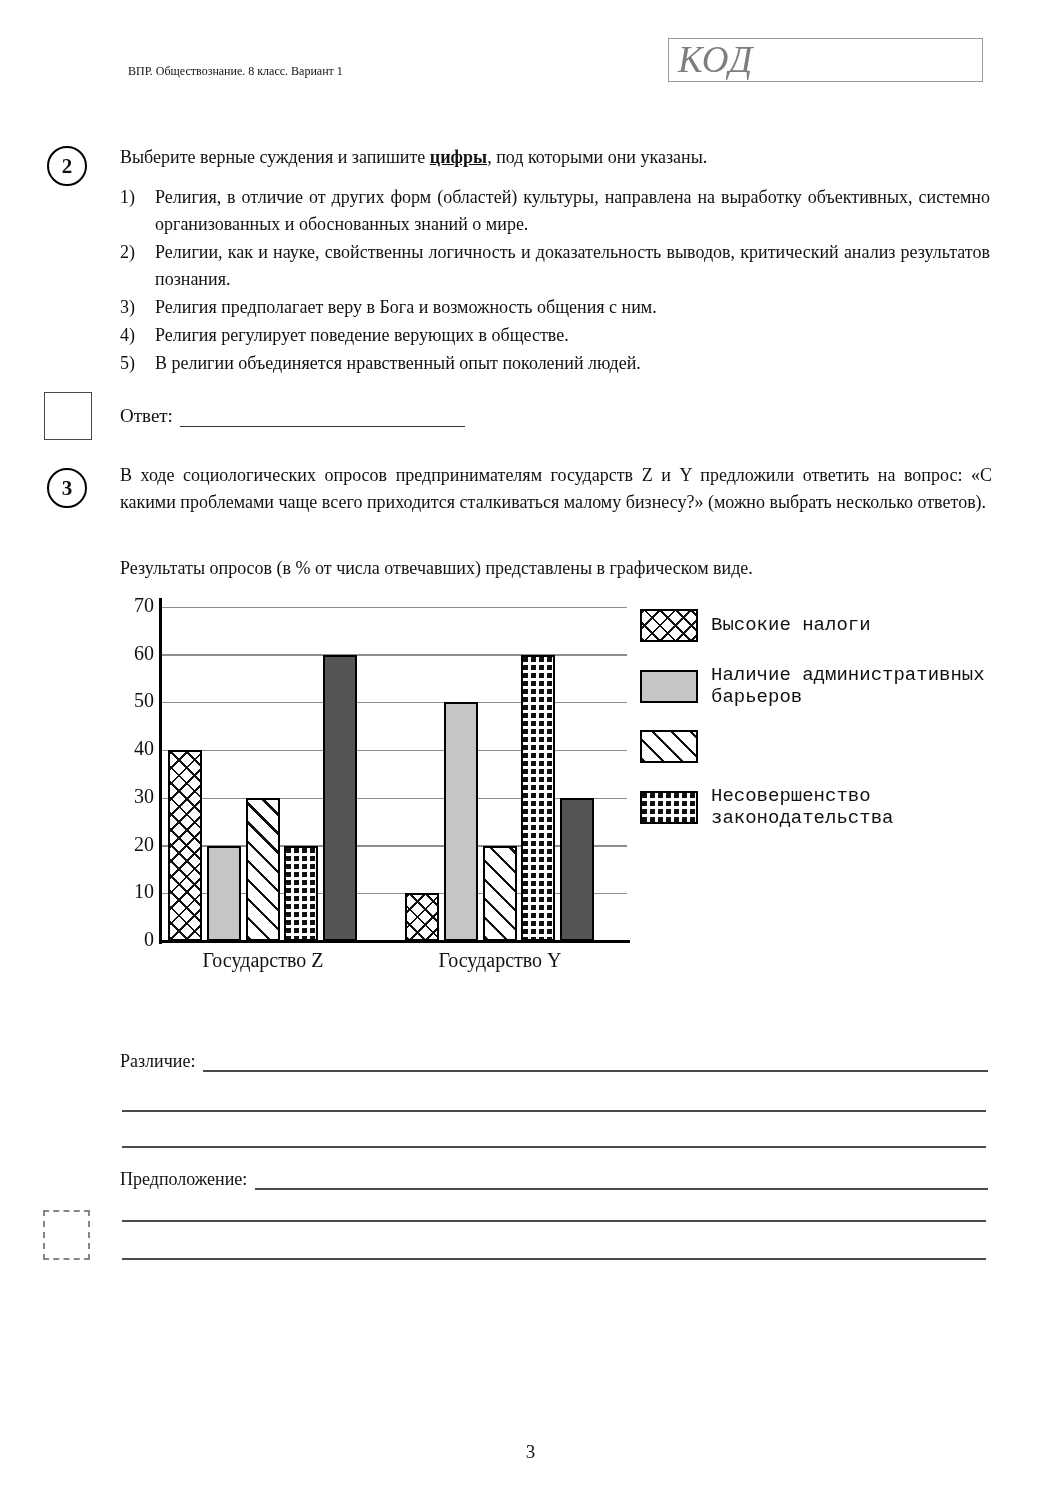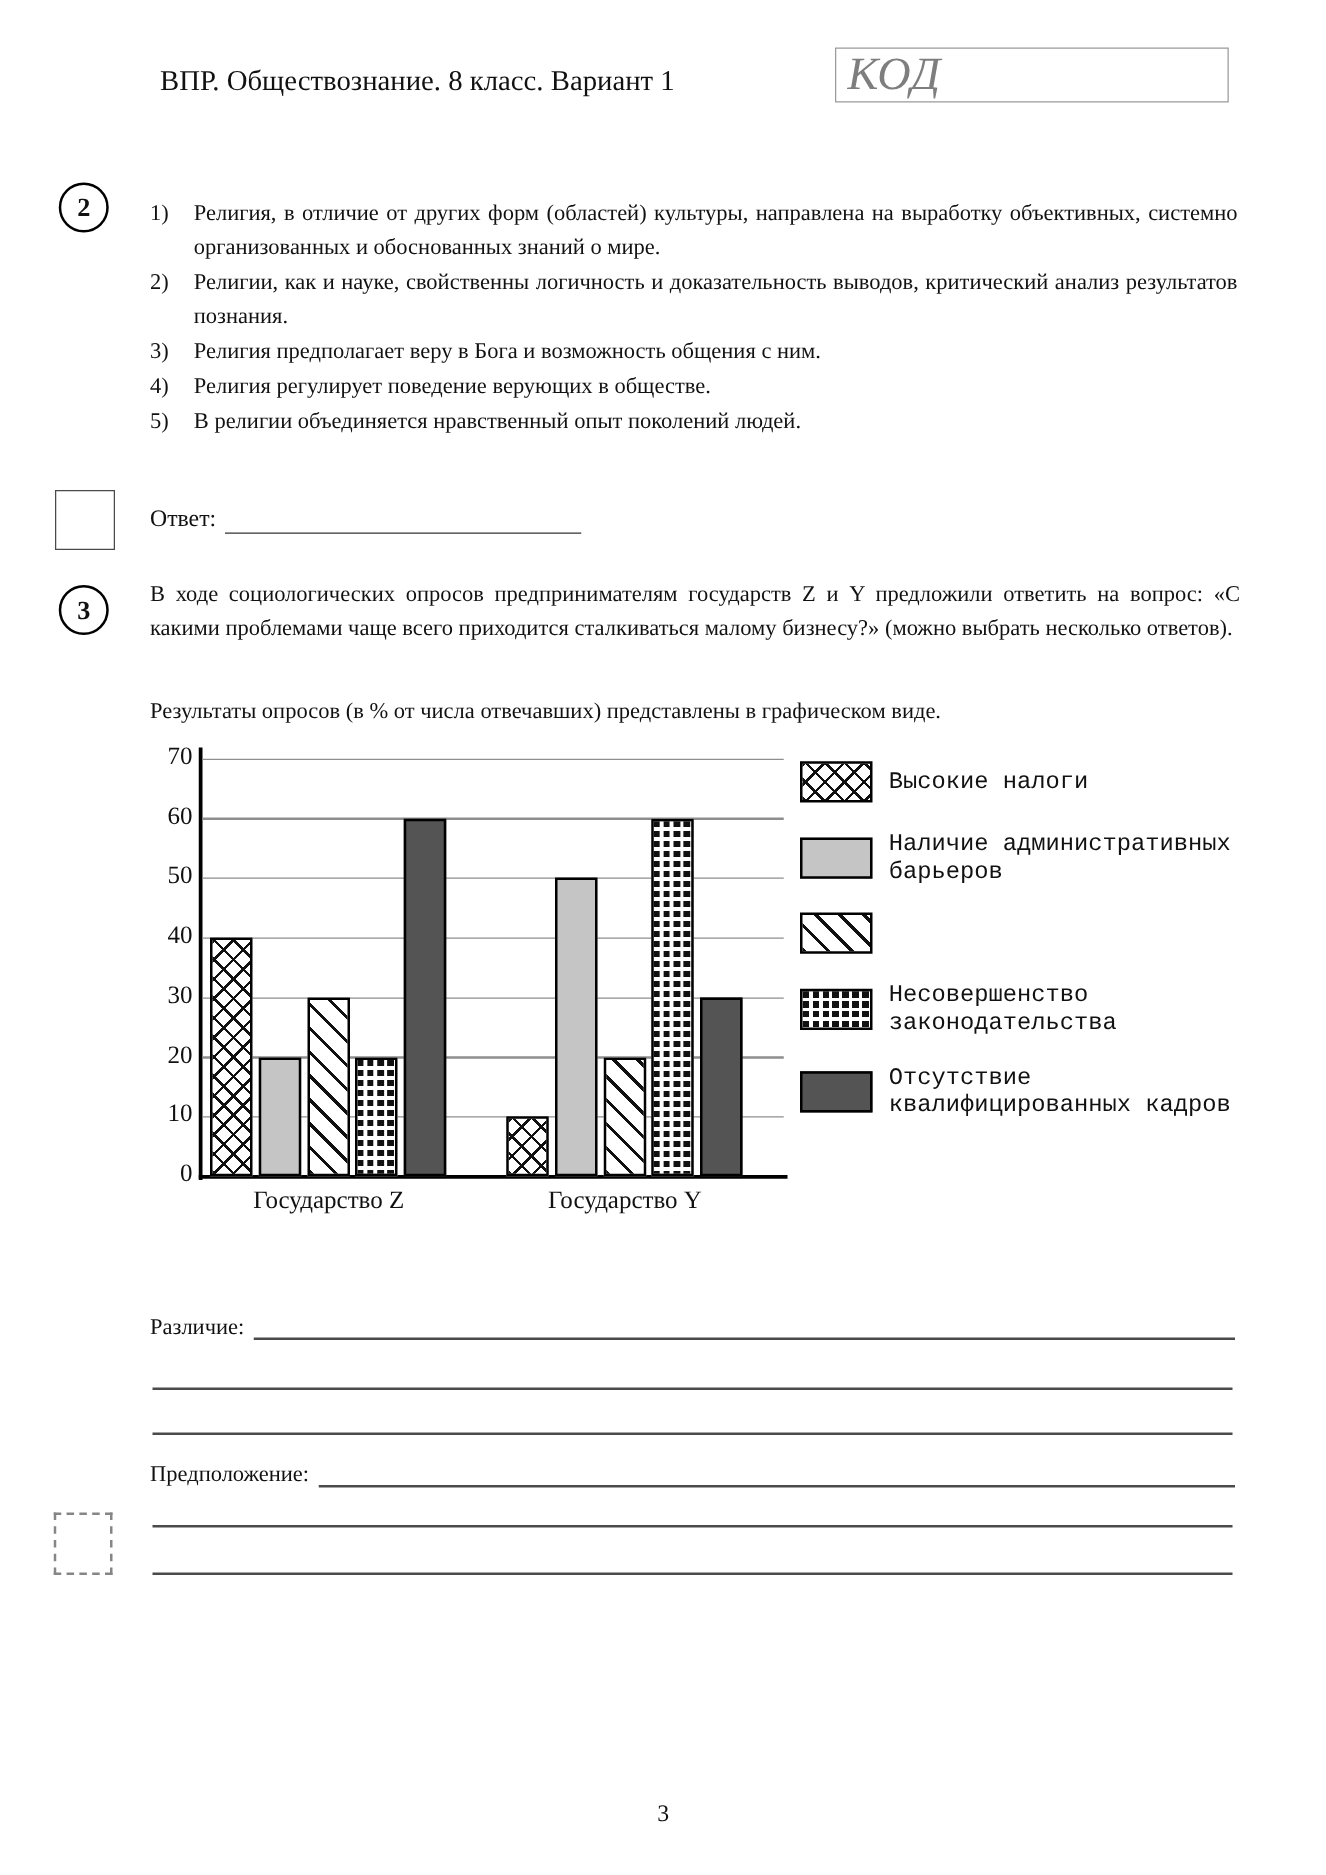--- a/index.html
+++ b/index.html
@@ -1,21 +1,21 @@
 <!DOCTYPE html>
 <html lang="ru"><head>
 <meta charset="utf-8">
 <style>
   html,body{margin:0;padding:0;background:#fff;}
   .page{
     position:relative;width:1061px;height:1500px;background:#ffffff;
     font-family:"Liberation Serif", serif;color:#111;overflow:hidden;
   }
   
-  .header-title{position:absolute;left:128px;top:52px;font-size:23px;}
+  .header-title{position:absolute;left:128px;top:64px;font-size:12px;}
   .code-box{
     position:absolute;left:668px;top:38px;width:315px;height:44px;
     border:1px solid #9a9a9a;box-sizing:border-box;
   }
   .code-box .code-text{
     font-size:37px;color:#7e7e7e;line-height:42px;padding-left:9px;letter-spacing:1px;font-style:italic;
   }
   
   .qcircle{
     position:absolute;width:40px;height:40px;border:2px solid #000;border-radius:50%;
@@ -98,20 +98,21 @@
 <div class="page">
 
   <div class="header-title">ВПР. Обществознание. 8 класс. Вариант 1</div>
   <div class="code-box">
     <div class="code-text">КОД</div>
   </div>
 
   <div class="qcircle" id="q2-circle">2</div>
 
   <div class="q2-block">
+    <div class="q2-instruction"><span>Выберите верные суждения и запишите </span><span class="kw">цифры</span><span>, под которыми они указаны.</span></div>
     <div class="statements">
         <div class="stmt">
           <span class="stmt-num">1)</span>
           <div class="stmt-text">Религия, в отличие от других форм (областей) культуры, направлена на выработку объективных, системно организованных и обоснованных знаний о мире.</div>
         </div>
         <div class="stmt">
           <span class="stmt-num">2)</span>
           <div class="stmt-text">Религии, как и науке, свойственны логичность и доказательность выводов, критический анализ результатов познания.</div>
         </div>
         <div class="stmt">
@@ -181,24 +182,20 @@
           <div class="swatch pat-solid-light"></div>
           <div class="legend-label">Наличие административных барьеров</div>
         </div>
         <div class="legend-item">
           <div class="swatch pat-diagonal"></div>
         </div>
         <div class="legend-item">
           <div class="swatch pat-grid"></div>
           <div class="legend-label">Несовершенство законодательства</div>
         </div>
-        <div class="legend-item">
-          <div class="swatch pat-solid-dark"></div>
-          <div class="legend-label">Отсутствие квалифицированных кадров</div>
-        </div>
       </div>
   </div>
 
 
   <div class="answers-area">
     <div class="w-row" id="row-diff">
       <span>Различие:</span>
       <span class="w-line"></span>
     </div>
     <div class="blank-line" id="bl-1"></div>

